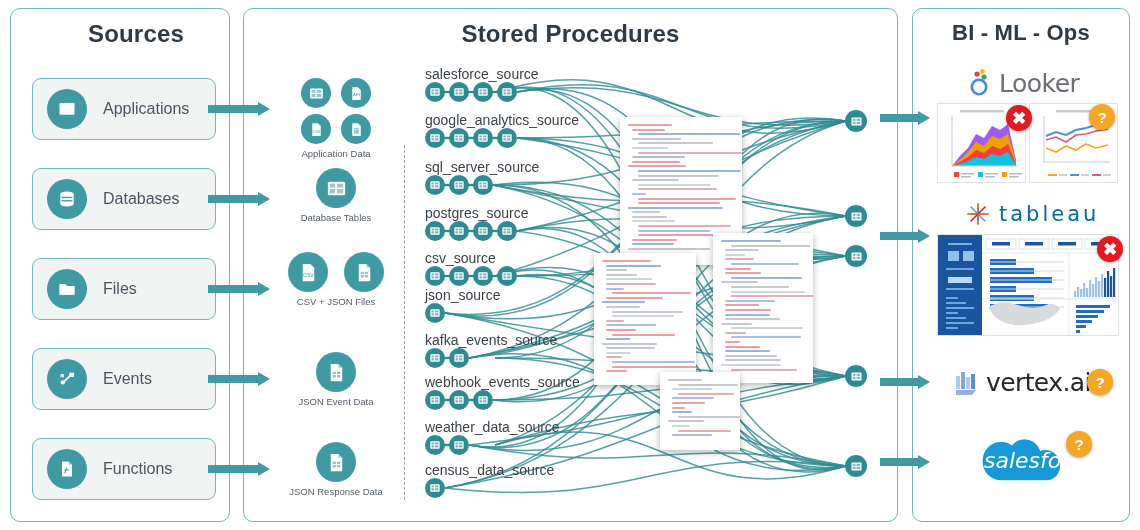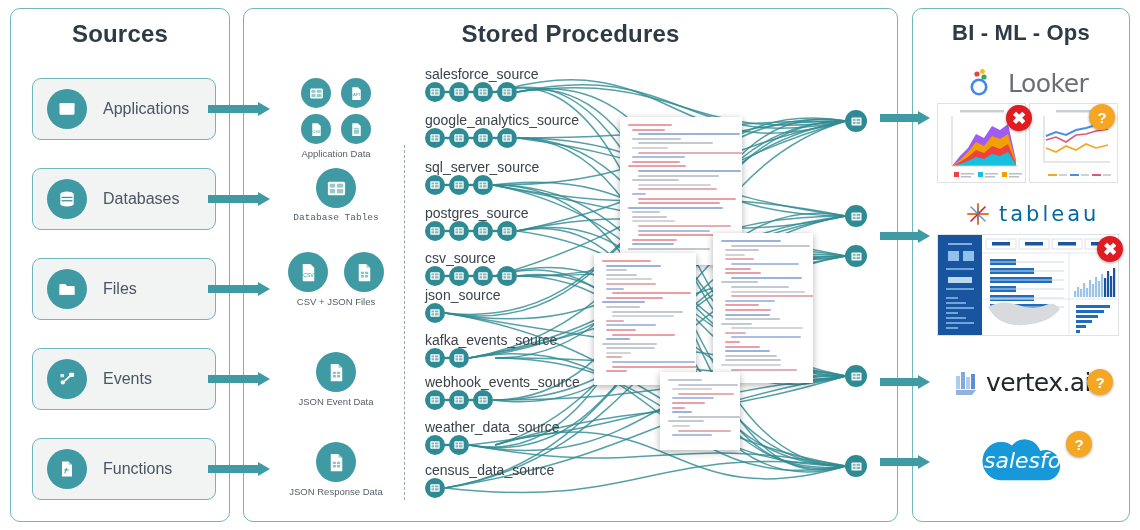--- a/index.html
+++ b/index.html
@@ -7,21 +7,21 @@
   #stage{position:relative;width:1140px;height:530px;background:#fff;}
 
   
   .panel{position:absolute;border:1.5px solid #6fb6bd;border-radius:10px;background:#ffffff;box-sizing:border-box;}
   .panel-title{position:absolute;width:100%;text-align:center;font-weight:bold;color:#2f3a46;letter-spacing:.2px;}
 
   #panel-sources{left:10px;top:8px;width:220px;height:514px;}
   #panel-procs{left:243px;top:8px;width:655px;height:514px;}
   #panel-bi{left:912px;top:8px;width:218px;height:514px;}
 
-  #title-sources{left:10px;top:20px;width:220px;font-size:24px;}
+  #title-sources{left:10px;top:20px;width:220px;font-size:24px;padding-left:16px;}
   #title-procs{left:243px;top:20px;width:655px;font-size:24px;}
   #title-bi{left:912px;top:20px;width:218px;font-size:22px;}
 
   
   .src-card{position:absolute;left:32px;width:184px;height:62px;border:1.4px solid #6fb6bd;
             border-radius:9px;background:#f2f3f3;box-sizing:border-box;display:flex;align-items:center;}
   .src-ic{width:40px;height:40px;border-radius:50%;background:#3f9aa3;margin-left:14px;flex:0 0 auto;
           display:flex;align-items:center;justify-content:center;}
   .src-ic svg{display:block;}
   .src-lb{margin-left:16px;font-size:16px;color:#4b5560;}
@@ -188,21 +188,21 @@
           <span class="rnd">
             <svg width="17" height="17" viewBox="0 0 24 24">
               <path d="M6 3h8l4 4v14H6z" fill="#fff"></path>
               <rect x="8.4" y="12" width="7.2" height="6" fill="#3f9aa3" opacity=".55"></rect>
               <rect x="8.4" y="9.6" width="7.2" height="1.6" fill="#3f9aa3" opacity=".55"></rect>
             </svg>
           </span>
         </div>
         <div class="cap">Application Data</div>
       </div>
-      <div class="grp" style="left: 288px; top: 168px; width: 96px; font-family: Liberation Mono, monospace;">
+      <div class="grp" style="left: 288px; top: 168px; width: 96px;">
         <div class="row">
           <span class="rnd big">
             <svg width="23" height="23" viewBox="0 0 24 24">
               <rect x="3" y="5" width="18" height="14" rx="1.6" fill="#fff"></rect>
               <rect x="5" y="7" width="5.6" height="4" fill="#3f9aa3" opacity=".55"></rect>
               <rect x="12.4" y="7" width="6.6" height="4" fill="#3f9aa3" opacity=".55"></rect>
               <rect x="5" y="12.6" width="5.6" height="4.4" fill="#3f9aa3" opacity=".55"></rect>
               <rect x="12.4" y="12.6" width="6.6" height="4.4" fill="#3f9aa3" opacity=".55"></rect>
             </svg>
           </span>
@@ -781,21 +781,21 @@
     </div>
 
   <div id="bi">
       <div class="logo" style="left:968px;top:68px;">
       <svg width="26" height="30" viewBox="0 0 26 30">
         <circle cx="9" cy="6" r="2.6" fill="#ea4335"></circle>
           <circle cx="14.5" cy="3.5" r="2.4" fill="#fbbc05"></circle>
         <circle cx="16" cy="9" r="2.6" fill="#34a853"></circle>
         <circle cx="11" cy="19" r="7.2" fill="none" stroke="#4285f4" stroke-width="2.6"></circle>
       </svg>
-      <span class="lk-txt" style="margin-left:14px">Looker</span>
+      <span class="lk-txt" style="margin-left:5px">Looker</span>
     </div>
       <div class="thumb" style="left:937px;top:103px;width:87px;height:78px;">
       <svg width="87" height="78" viewBox="0 0 87 78">
         <rect width="87" height="78" fill="#fff"></rect>
         <rect x="22" y="6" width="44" height="2.5" fill="#c9ced4"></rect>
         <polygon points="14,62 22,52 30,44 38,30 46,34 54,22 62,26 70,20 78,56 78,62" fill="#a05cf0"></polygon>
         <polygon points="14,62 22,56 30,48 38,38 46,42 54,32 62,35 70,30 78,58 78,62" fill="#f0a000"></polygon>
         <polygon points="14,62 22,58 30,53 38,46 46,49 54,42 62,45 70,40 78,60 78,62" fill="#f04040"></polygon>
         <polygon points="14,62 22,60 30,57 38,53 46,55 54,50 62,52 70,48 78,61 78,62" fill="#18c0e0"></polygon>
         <line x1="14" y1="62" x2="80" y2="62" stroke="#c9ced4"></line>

